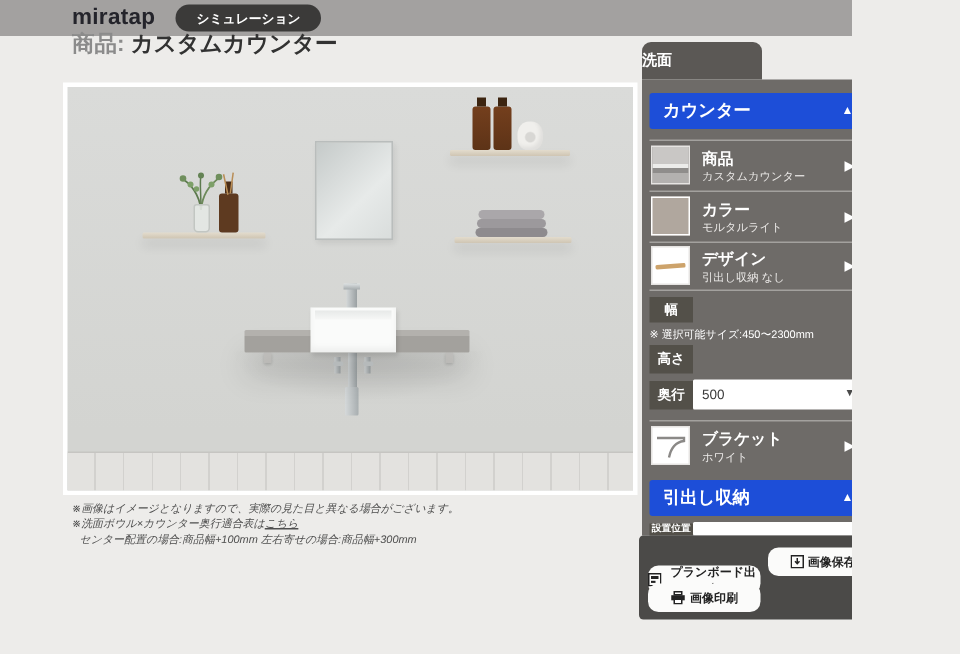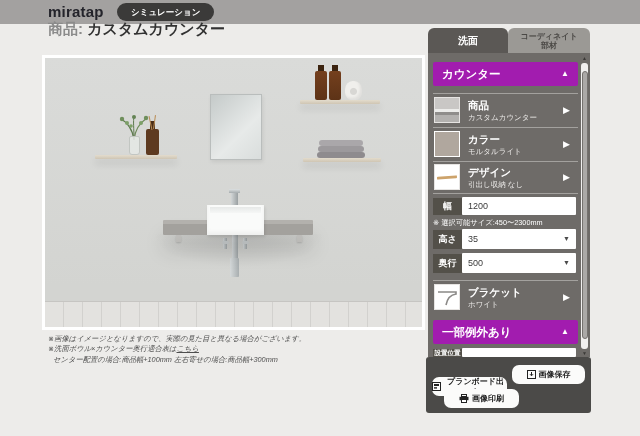--- a/index.html
+++ b/index.html
@@ -1,18 +1,18 @@
 <!DOCTYPE html>
 <html><head>
 <meta charset="utf-8">
 <style>
   * { margin:0; padding:0; box-sizing:border-box; }
   html,body { width:640px; height:436px; }
   body { font-family:"Liberation Sans","DejaVu Sans",sans-serif; background:#edecea; }
-  #app { position:relative; width:640px; height:436px; overflow:hidden; background:#edecea; }
+  #app { position:relative; width:568px; height:436px; overflow:hidden; background:#edecea; }
 
   
   .header { position:absolute; left:0; top:0; width:640px; height:24px; background:#a3a1a0; }
   .logo { position:absolute; left:48px; top:3px; font-size:15px; font-weight:bold; color:#24242b; letter-spacing:0.2px; }
   .sim-btn { position:absolute; left:117px; top:3px; height:18px; padding:0 14px; background:#3b3a39; border:none; border-radius:9px; color:#fff; font-size:8.5px; font-weight:bold; line-height:18px; font-family:inherit; }
 
   
   .product-bar { position:absolute; left:48px; top:20px; font-size:15px; }
   .product-bar .plabel { color:#8b8b8b; font-weight:bold; }
   .product-bar .pvalue { color:#323232; font-weight:bold; }
@@ -45,25 +45,25 @@
   .valve { position:absolute; width:4px; height:11px; background:linear-gradient(90deg,#d0d4d5,#9aa0a2); }
   .valve:before { content:""; position:absolute; left:-1.5px; top:3px; width:7px; height:3px; border-radius:2px; background:#c4c9ca; }
   .counter-shadow { position:absolute; left:108px; top:176px; width:172px; height:34px; background:radial-gradient(ellipse at 50% 0%, rgba(0,0,0,0.10), rgba(0,0,0,0) 70%); }
 
   
   .notes { position:absolute; left:48px; top:334px; width:372px; font-size:7.3px; color:#4e4e4e; line-height:10.3px;font-style:italic; }
   .notes .indent { padding-left:5px; }
   .link { text-decoration:underline; cursor:pointer; }
 
   
-  .tab { position:absolute; top:28px; height:25px; border-radius:6px 6px 0 0; text-align:center;font-family:Liberation Serif, serif; }
+  .tab { position:absolute; top:28px; height:25px; border-radius:6px 6px 0 0; text-align:left;font-family:Liberation Serif, serif; }
   .tab-active { left:428px; width:80px; background:#5b5855; color:#fff; font-size:10px; font-weight:bold; line-height:25px; }
   .tab-inactive { left:508px; width:82px; background:#9b9995; color:#4b4946; font-size:8px; font-weight:bold; line-height:9px; padding-top:4px; }
   .panel { position:absolute; left:428px; top:53px; width:162px; height:304px; background:#6e6b68; }
-  .sec-header { position:absolute; left:5px; width:145px; height:24px; background:#a21caf; border-radius:2px; color:#fff; font-size:11.5px; font-weight:bold; line-height:24px; padding-left:9px; }
+  .sec-header { position:absolute; left:5px; width:145px; height:24px; background:#1d4ed8; border-radius:2px; color:#fff; font-size:11.5px; font-weight:bold; line-height:24px; padding-left:9px; }
   .sec-header .tri { position:absolute; right:9px; top:0; font-size:8px; }
   .divider { position:absolute; left:5px; width:145px; height:1px; background:#a3a19e; }
   .thumb { position:absolute; left:6px; width:26px; height:26px; background:#fff; border:1px solid #e6e4e2; }
   .thumb-product { background:linear-gradient(#c9c7c5 0 46%, #ececea 46% 58%, #8f8d8b 58% 72%, #b3b1af 72%); }
   .thumb-color { background:#b0a79e; border:1px solid #fff; }
   .thumb-design { background:#fff; position:absolute; }
   .thumb-design:before { content:""; position:absolute; left:2px; top:11px; width:20px; height:3px; background:#cda36b; transform:rotate(-4deg); border-radius:1px; }
   .item-title { position:absolute; left:40px; color:#fff; font-size:10.5px; font-weight:bold; }
   .item-sub { position:absolute; left:40px; color:#eceae8; font-size:7.5px; }
   .item-arrow { position:absolute; left:135px; color:#fff; font-size:9px; }
@@ -142,24 +142,20 @@
     </div>
   </div>
 
   <div class="notes">
     <div>※画像はイメージとなりますので、実際の見た目と異なる場合がございます。</div>
     <div><span>※洗面ボウル×カウンター奥行適合表は</span><span class="link">こちら</span></div>
     <div class="indent">センター配置の場合:商品幅+100mm 左右寄せの場合:商品幅+300mm</div>
   </div>
 
   <div class="tab tab-active">洗面</div>
-  <div class="tab tab-inactive">
-    <div>コーディネイト</div>
-    <div>部材</div>
-  </div>
 
   <div class="panel">
 
     <div class="sec-header" style="top:9px;">
       <span>カウンター</span>
       <span class="tri">▲</span>
     </div>
 
     <div class="divider" style="top:40px;"></div>
 
@@ -181,28 +177,23 @@
 
     <div>
       <div class="thumb thumb-design" style="top:111px;"></div>
       <div class="item-title" style="top:113px;">デザイン</div>
       <div class="item-sub" style="top:127px;">引出し収納 なし</div>
       <div class="item-arrow" style="top:119px;">▶</div>
     </div>
     <div class="divider" style="top:140px;"></div>
 
     <div class="fld-label" style="top:145px;height:17px;font-size:9px;line-height:17px;">幅</div>
-    <input class="fld-input" style="top: 144px; height: 18px;" readonly="" value="1200">
     <div class="size-note" style="top:165px;">※ 選択可能サイズ:450〜2300mm</div>
 
     <div class="fld-label" style="top:177px;height:19px;font-size:9px;line-height:19px;">高さ</div>
-    <div class="fld-select" style="top:176px;height:20px;line-height:20px;">
-      <span>35</span>
-      <span class="dd">▼</span>
-    </div>
 
     <div class="fld-label" style="top:201px;height:19px;font-size:9px;line-height:19px;">奥行</div>
     <div class="fld-select" style="top:200px;height:20px;line-height:20px;">
       <span>500</span>
       <span class="dd">▼</span>
     </div>
 
     <div class="divider" style="top:227px;"></div>
 
     <div>
@@ -210,21 +201,21 @@
         <svg width="24" height="24" viewBox="0 0 24 24">
           <path d="M3 7 L21 7 L21 9 Q13 10 11 20" stroke="#8b8987" stroke-width="1.6" fill="none"></path>
         </svg>
       </div>
       <div class="item-title" style="top:233px;">ブラケット</div>
       <div class="item-sub" style="top:247px;">ホワイト</div>
       <div class="item-arrow" style="top:239px;">▶</div>
     </div>
 
     <div class="sec-header" style="top:267px;">
-      <span>一部例外あり</span>
+      <span>引出し収納</span>
       <span class="tri">▲</span>
     </div>
 
     <div class="fld-label" style="top:296px;height:8px;font-size:6.5px;line-height:8px;overflow:hidden;">設置位置</div>
     <div class="fld-select" style="top:295px;height:9px;"></div>
 
     <div class="scroll-arrow" style="top:2px;">▲</div>
     <div class="scroll-track">
       <div class="scroll-thumb"></div>
     </div>
@@ -240,21 +231,21 @@
         </svg>
       <span>プランボード出力</span>
     </button>
     <button class="act-btn" style="left:86px;top:8px;width:73px;">
       <svg width="9" height="9" viewBox="0 0 9 9">
           <rect x="0.5" y="0.5" width="8" height="8" fill="none" stroke="#222"></rect>
           <path d="M4.5 2 L4.5 5.5 M3 4.2 L4.5 5.8 L6 4.2" stroke="#222" fill="none"></path>
         </svg>
       <span>画像保存</span>
     </button>
-    <button class="act-btn" style="left:18px;top:32px;width:75px;">
+    <button class="act-btn" style="left:6px;top:32px;width:75px;">
       <svg width="10" height="9" viewBox="0 0 10 9">
           <rect x="2.5" y="0.5" width="5" height="2" fill="none" stroke="#222"></rect>
           <rect x="0.5" y="2.8" width="9" height="3.4" fill="#222"></rect>
           <rect x="2.5" y="5.5" width="5" height="3" fill="#fff" stroke="#222"></rect>
         </svg>
       <span>画像印刷</span>
     </button>
   </div>
 
 </div>

